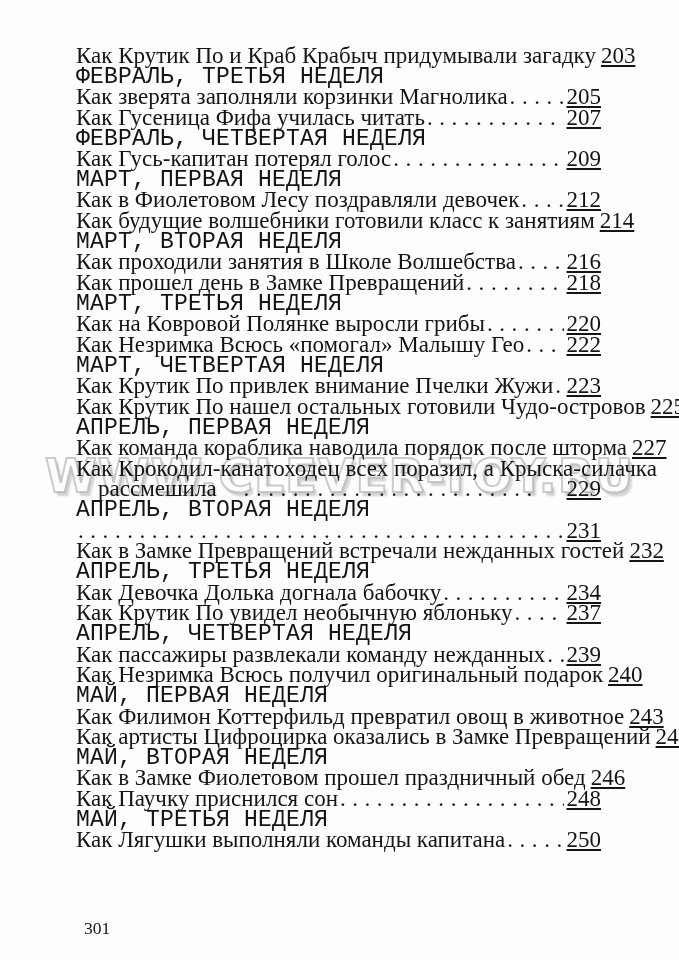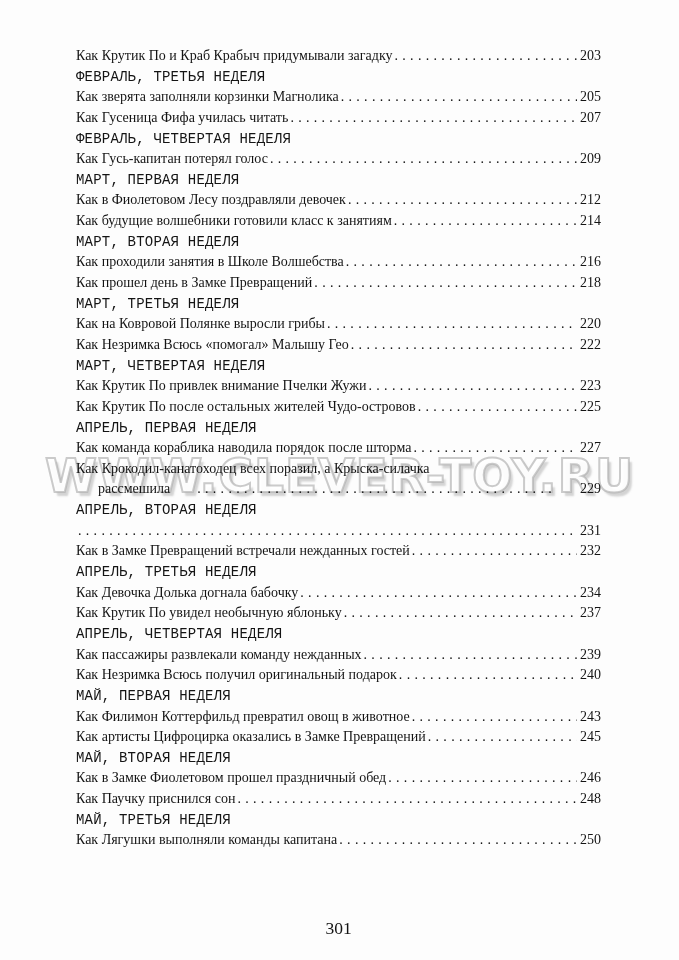--- a/index.html
+++ b/index.html
@@ -36,21 +36,21 @@
     z-index: 0;
     white-space: nowrap;
     pointer-events: none;
   }
   .toc {
     position: absolute;
     left: 76px;
     top: 46px;
     width: 525px;
     z-index: 1;
-    font-size: 14px;
+    font-size: 23px;
   }
   .row {
     display: flex;
     align-items: baseline;
     height: 20.65px;
     line-height: 20.65px;
     white-space: nowrap;
   }
   .row.heading .t {
     letter-spacing: 0.2px;
@@ -69,27 +69,28 @@
     margin: 0 3px 0 2px;
     min-width: 0;
   }
   .leader::after {
     content: ". . . . . . . . . . . . . . . . . . . . . . . . . . . . . . . . . . . . . . . . . . . . . . . . . . . . . . . . . . . . . . . . . . . .";
     letter-spacing: 0.4px;
   }
   .pg {
     flex: 0 0 auto;
     text-align: right;
+    text-decoration: underline;
   }
   .folio {
     position: absolute;
-    left: 76px;
+    left: 84px;
     top: 918px;
     width: 525px;
-    text-align: center;
+    text-align: left;
     font-size: 17.5px;
     z-index: 1;
   }
 </style>
 </head>
 <body>
 
 <div class="scan-page">
   <div class="watermark">WWW.CLEVER-TOY.RU</div>
   <div class="toc">
@@ -160,21 +161,21 @@
       </div>
       <div class="row heading">
         <span class="t">МАРТ, ЧЕТВЕРТАЯ НЕДЕЛЯ</span>
       </div>
       <div class="row entry">
         <span class="t">Как Крутик По привлек внимание Пчелки Жужи</span>
         <span class="leader"></span>
         <span class="pg">223</span>
       </div>
       <div class="row entry">
-        <span class="t">Как Крутик По после остальных жителей Чудо-островов</span>
+        <span class="t">Как Крутик По нашел остальных готовили Чудо-островов</span>
         <span class="leader"></span>
         <span class="pg">225</span>
       </div>
       <div class="row heading">
         <span class="t">АПРЕЛЬ, ПЕРВАЯ НЕДЕЛЯ</span>
       </div>
       <div class="row entry">
         <span class="t">Как команда кораблика наводила порядок после шторма</span>
         <span class="leader"></span>
         <span class="pg">227</span>

